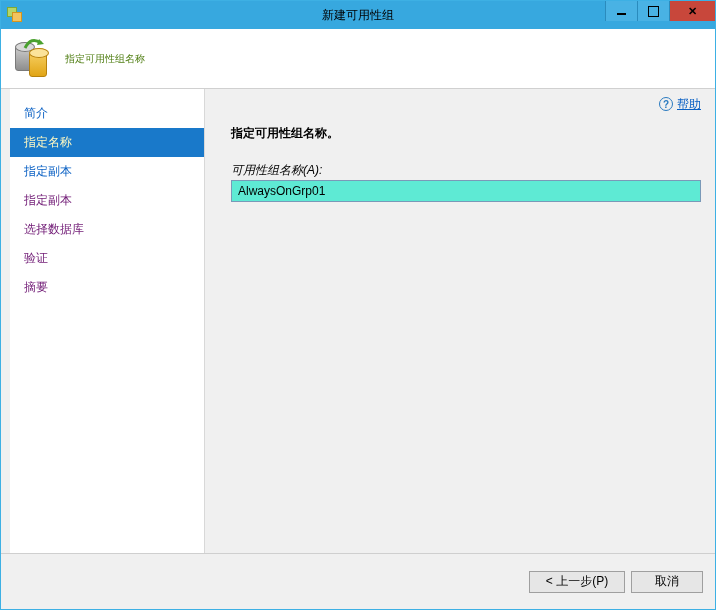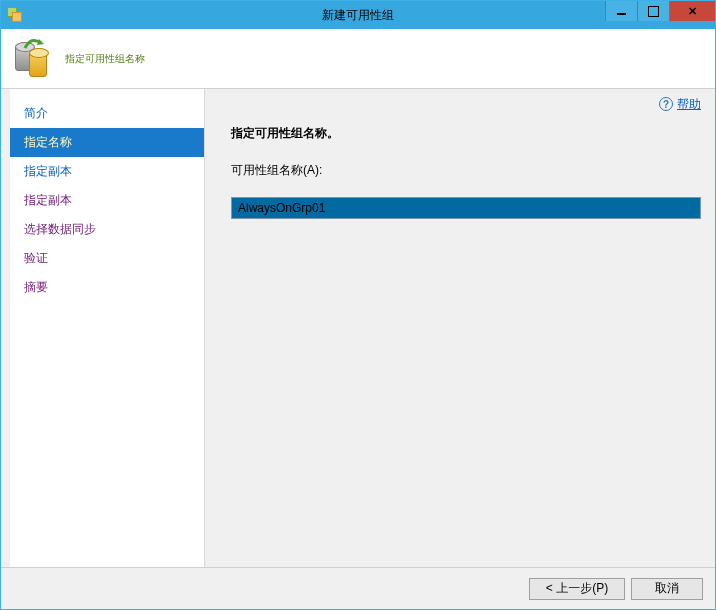--- a/index.html
+++ b/index.html
@@ -151,35 +151,36 @@
 
     .content-inner {
       padding: 0 14px 0 26px;
     }
     .section-title {
       font-size:12px; font-weight:bold; color:#000;
       margin-top: 6px; margin-bottom: 20px;
     }
     .field-label {
       font-size:12px; color:#000;
-      margin-bottom: 18px;
+      margin-bottom: 1px;
+      font-style: italic;
     }
     .text-input {
       width: 100%;
       height: 22px;
       border:1px solid #7a99b8;
-      background:#0369a1;
+      background:#5eead4;
       font-size:12px;
       padding: 2px 6px;
       font-family: inherit;
     }
 
     
     .footer {
-      height: 42px;
+      height: 56px;
       border-top: 1px solid #cfcfcf;
       background:#f0f0f0;
       display:flex; align-items:center; justify-content:flex-end;
       padding-right: 12px; gap:6px;
     }
     .btn {
       min-width: 96px; height:22px;
       background:#e6e6e6;
       border:1px solid #9f9f9f;
       font-size:12px;
@@ -220,21 +221,21 @@
     </div>
     <div class="header-title">指定可用性组名称</div>
   </div>
 
   <div class="body">
     <div class="sidebar">
       <div class="nav-item">简介</div>
       <div class="nav-item active">指定名称</div>
       <div class="nav-item">指定副本</div>
       <div class="nav-item plain">指定副本</div>
-      <div class="nav-item plain">选择数据同步</div>
+      <div class="nav-item plain">选择数据库</div>
       <div class="nav-item plain">验证</div>
       <div class="nav-item plain">摘要</div>
     </div>
 
     <div class="content">
       <div class="help-row">
         <span class="help-icon">?</span>
         <span class="help-link">帮助</span>
       </div>
       <div class="content-inner">

